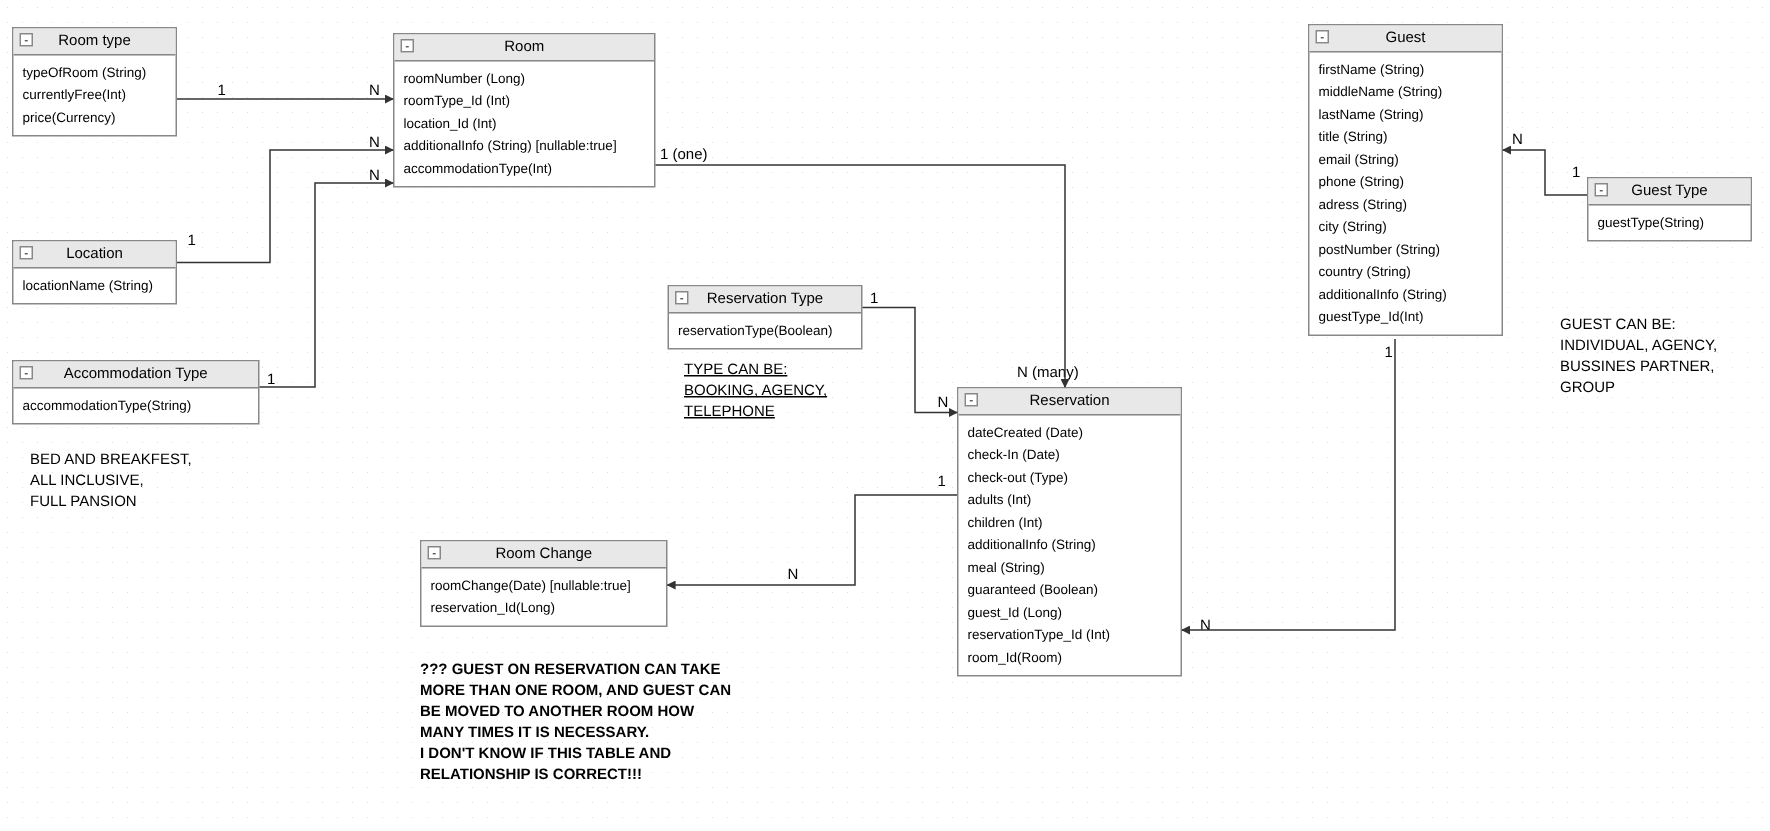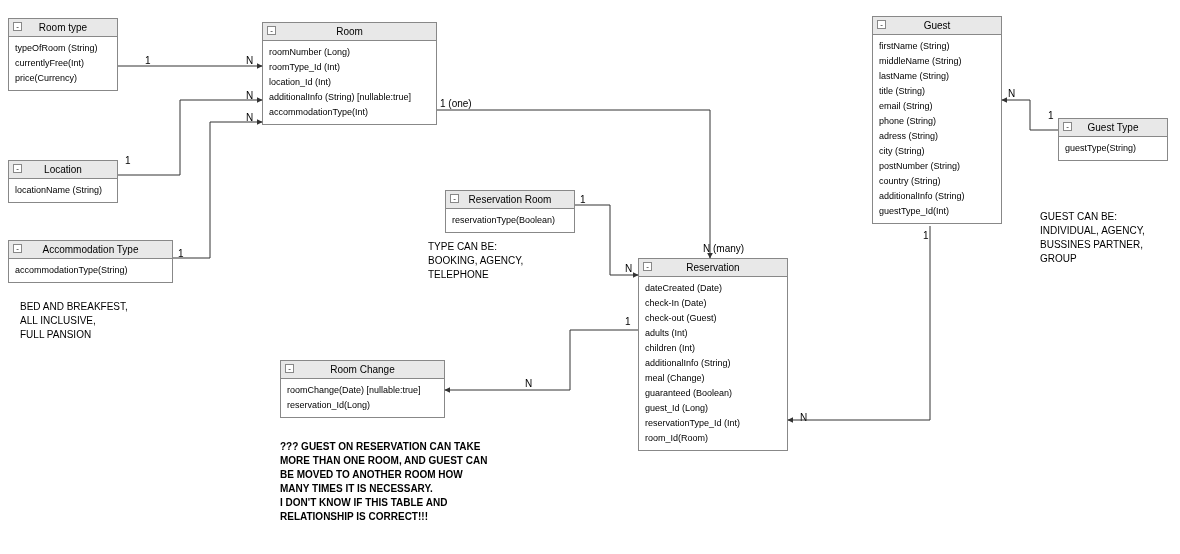--- a/index.html
+++ b/index.html
@@ -112,21 +112,21 @@
     <div class="attr">roomType_Id (Int)</div>
     <div class="attr">location_Id (Int)</div>
     <div class="attr">additionalInfo (String) [nullable:true]</div>
     <div class="attr">accommodationType(Int)</div>
   </div>
 </div>
 
 <div class="entity" style="left:445px; top:190px; width:130px;">
   <div class="entity-header">
     <span class="collapse-icon">-</span>
-    <span>Reservation Room</span>
+    <span>Reservation Type</span>
   </div>
   <div class="entity-body">
     <div class="attr">reservationType(Boolean)</div>
   </div>
 </div>
 
 <div class="entity" style="left:280px; top:360px; width:165px;">
   <div class="entity-header">
     <span class="collapse-icon">-</span>
     <span>Room Change</span>
@@ -138,25 +138,25 @@
 </div>
 
 <div class="entity" style="left:638px; top:258px; width:150px;">
   <div class="entity-header">
     <span class="collapse-icon">-</span>
     <span>Reservation</span>
   </div>
   <div class="entity-body">
     <div class="attr">dateCreated (Date)</div>
     <div class="attr">check-In (Date)</div>
-    <div class="attr">check-out (Guest)</div>
+    <div class="attr">check-out (Type)</div>
     <div class="attr">adults (Int)</div>
     <div class="attr">children (Int)</div>
     <div class="attr">additionalInfo (String)</div>
-    <div class="attr">meal (Change)</div>
+    <div class="attr">meal (String)</div>
     <div class="attr">guaranteed (Boolean)</div>
     <div class="attr">guest_Id (Long)</div>
     <div class="attr">reservationType_Id (Int)</div>
     <div class="attr">room_Id(Room)</div>
   </div>
 </div>
 
 <div class="entity" style="left:872px; top:16px; width:130px;">
   <div class="entity-header">
     <span class="collapse-icon">-</span>
@@ -184,42 +184,42 @@
     <span>Guest Type</span>
   </div>
   <div class="entity-body">
     <div class="attr">guestType(String)</div>
   </div>
 </div>
 
 <div class="note" style="left:20px; top:300px; white-space:pre;">BED AND BREAKFEST,
 ALL INCLUSIVE,
 FULL PANSION</div>
-<div class="note" style="left:428px; top:240px; white-space:pre;">TYPE CAN BE:
+<div class="note" style="left:456px; top:240px; white-space:pre;text-decoration:underline;">TYPE CAN BE:
 BOOKING, AGENCY,
 TELEPHONE</div>
 <div class="note" style="left:280px; top:440px; white-space:pre;font-weight:bold;">??? GUEST ON RESERVATION CAN TAKE
 MORE THAN ONE ROOM, AND GUEST CAN
 BE MOVED TO ANOTHER ROOM HOW
 MANY TIMES IT IS NECESSARY.
 I DON'T KNOW IF THIS TABLE AND
 RELATIONSHIP IS CORRECT!!!</div>
 <div class="note" style="left:1040px; top:210px; white-space:pre;">GUEST CAN BE:
 INDIVIDUAL, AGENCY,
 BUSSINES PARTNER,
 GROUP</div>
 
 <div class="card" style="left:145px; top:55px;">1</div>
 <div class="card" style="left:246px; top:55px;">N</div>
 <div class="card" style="left:125px; top:155px;">1</div>
 <div class="card" style="left:246px; top:90px;">N</div>
 <div class="card" style="left:178px; top:248px;">1</div>
 <div class="card" style="left:246px; top:112px;">N</div>
 <div class="card" style="left:440px; top:98px;">1  (one)</div>
-<div class="card" style="left:678px; top:243px;margin-left:25px;">N  (many)</div>
+<div class="card" style="left:678px; top:243px;">N  (many)</div>
 <div class="card" style="left:580px; top:194px;">1</div>
 <div class="card" style="left:625px; top:263px;">N</div>
 <div class="card" style="left:525px; top:378px;">N</div>
 <div class="card" style="left:625px; top:316px;">1</div>
 <div class="card" style="left:923px; top:230px;">1</div>
 <div class="card" style="left:800px; top:412px;">N</div>
 <div class="card" style="left:1048px; top:110px;">1</div>
 <div class="card" style="left:1008px; top:88px;">N</div>
 
 <svg class="connectors">

